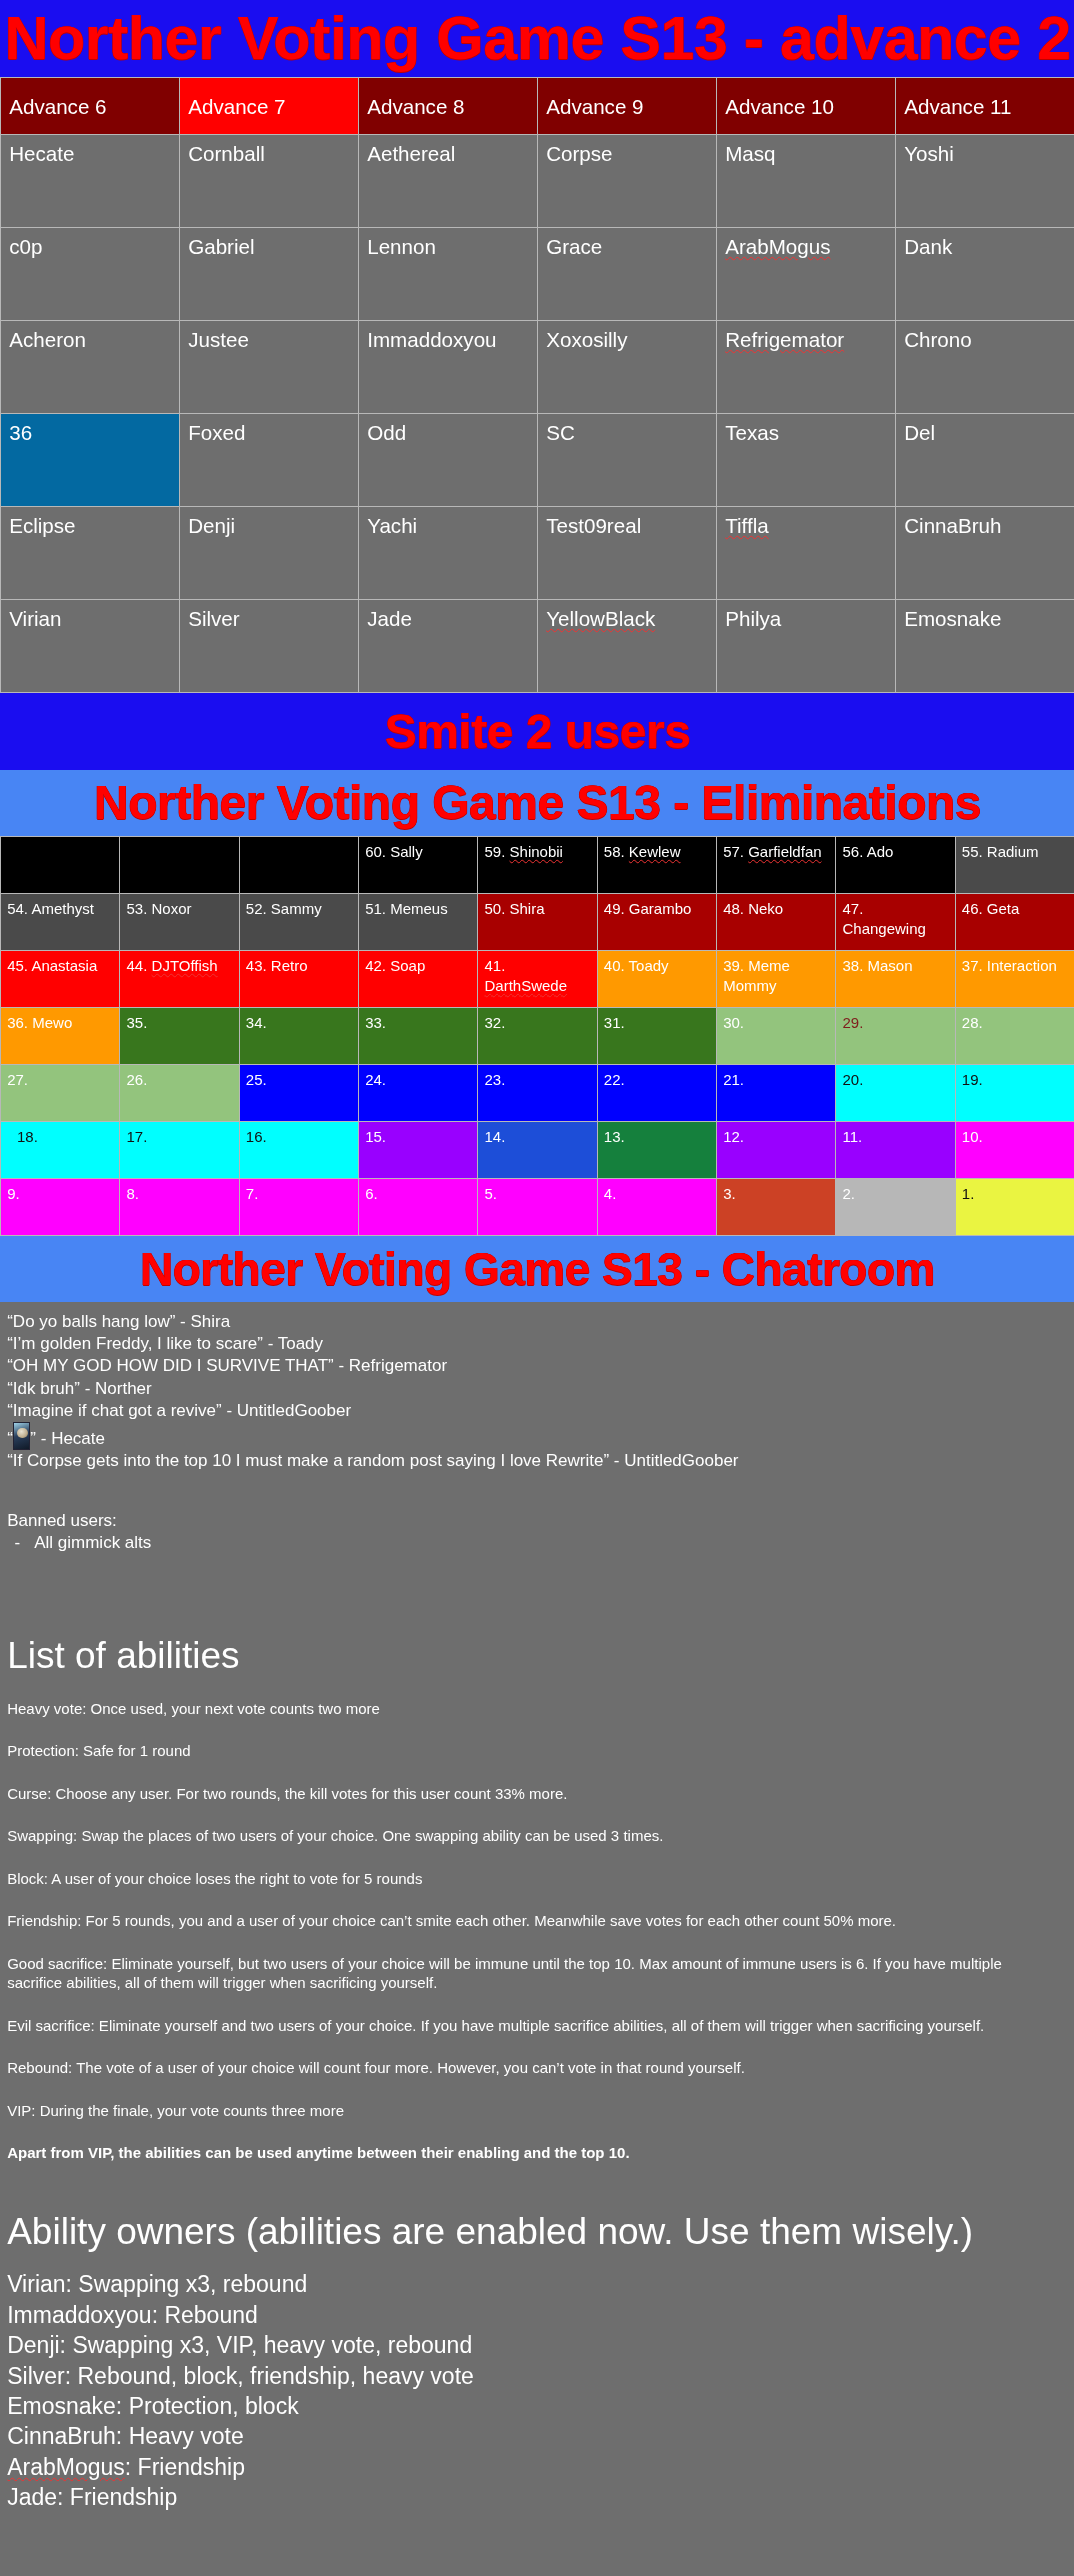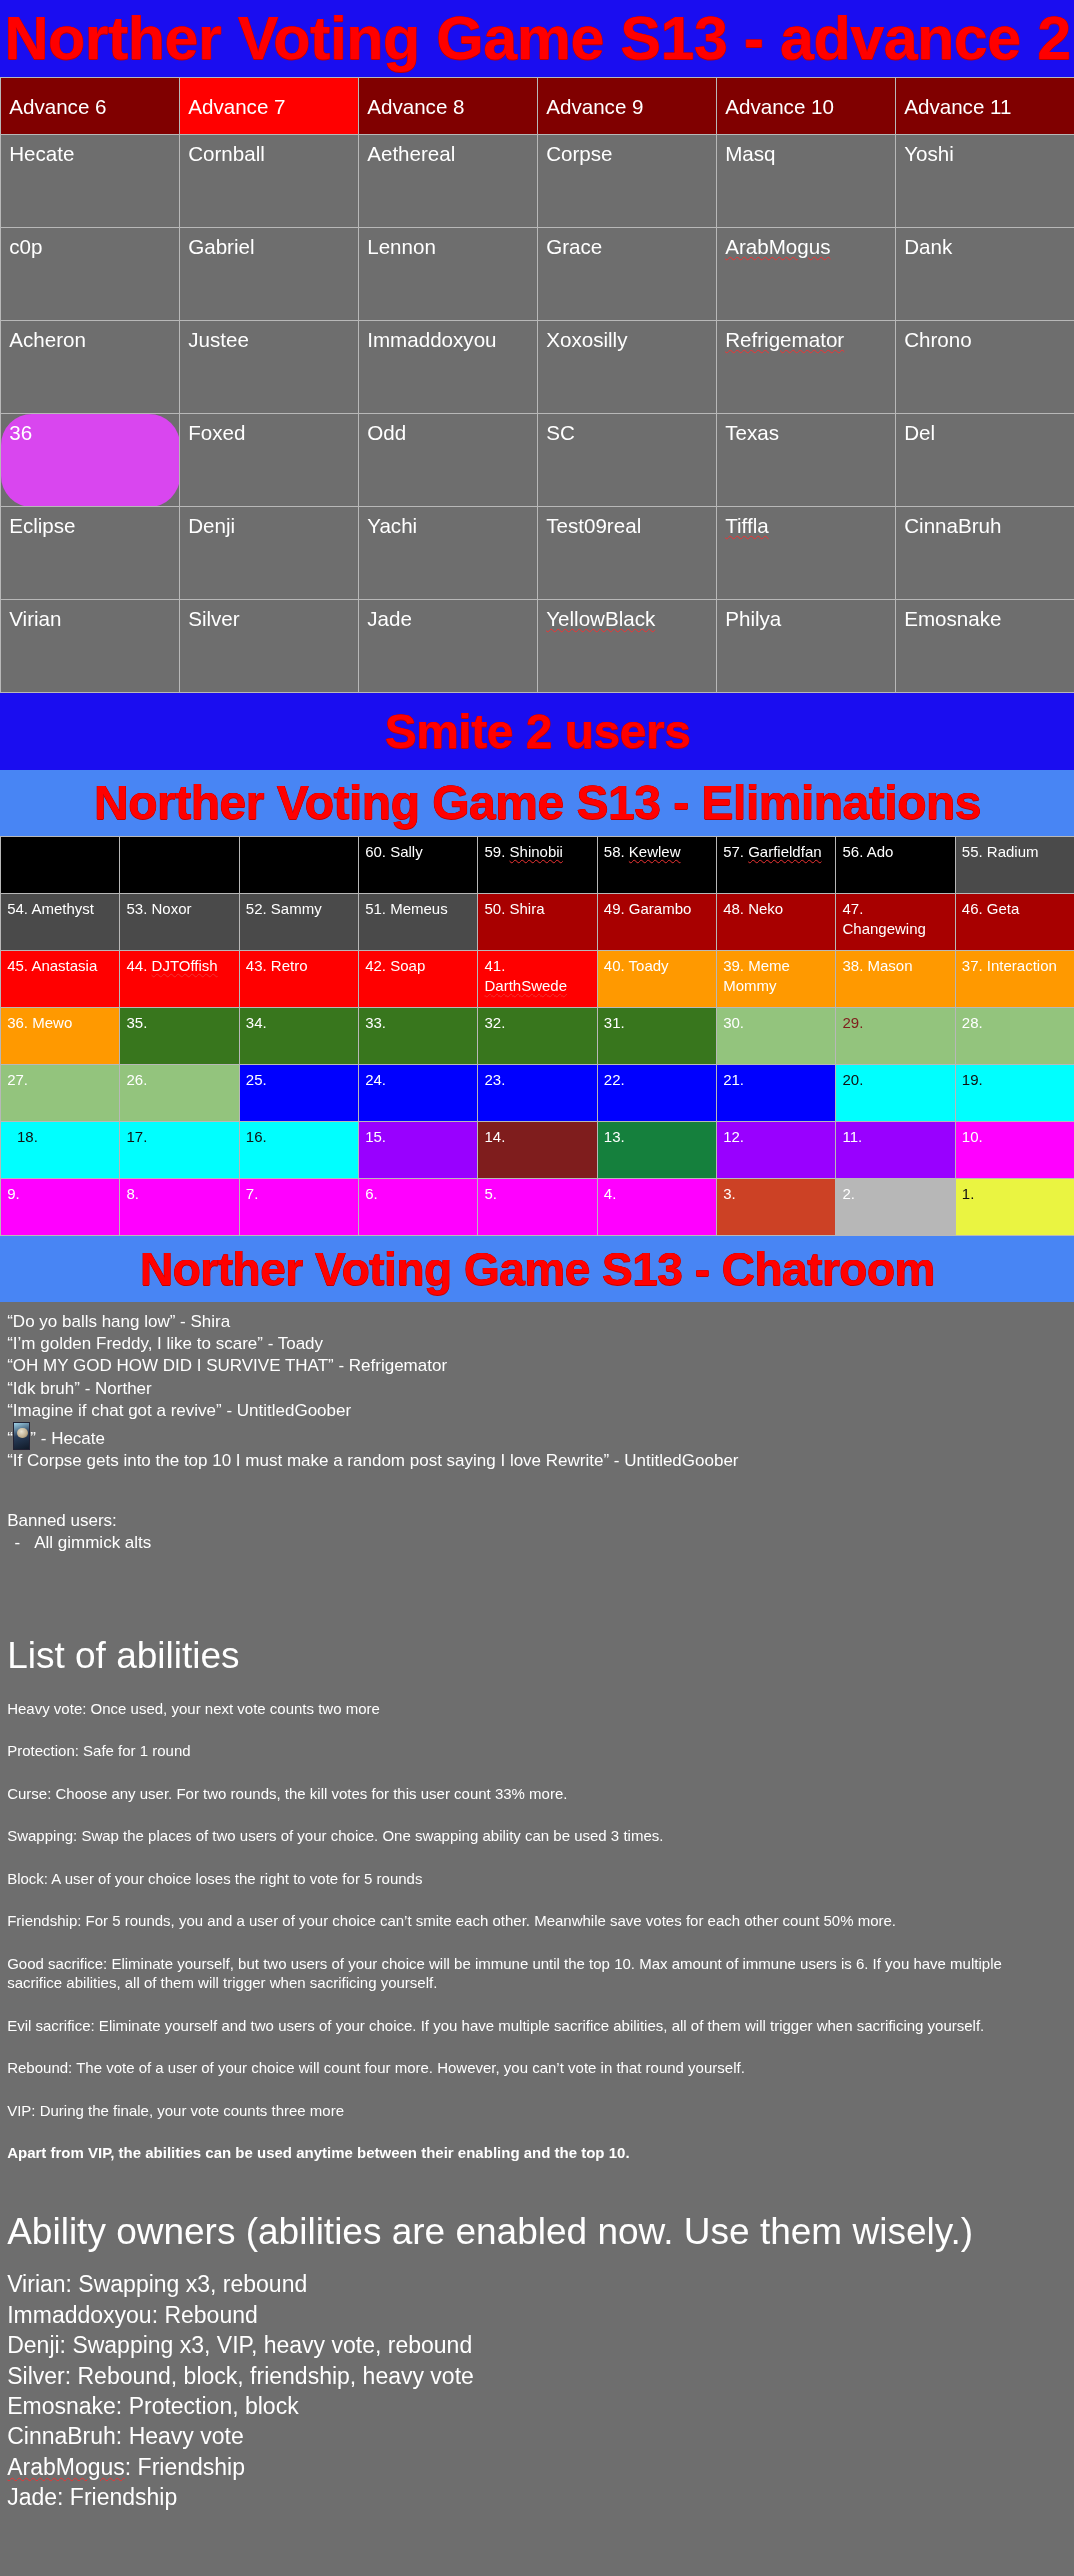--- a/index.html
+++ b/index.html
@@ -72,21 +72,21 @@
     background: #800000;
     height: 57px;
     vertical-align: middle;
     padding-top: 1px; padding-bottom: 0;
   }
   #advance-table td.hdr.current { background: #ff0000; }
   #advance-table td.cell {
     background: #6e6e6e;
     height: 93px;
   }
-  #advance-table td.cell.hot { background: #d946ef; border-radius: 31px; }
+  #advance-table td.cell.hot { background: #0369a1; }
 
   
   #elims-table { table-layout: fixed; width:100%; border-collapse: collapse; }
   #elims-table td {
     border: 1px solid #b8b8b8;
     vertical-align: top;
     padding: 5.2px 6.2px;
     font-size: 15px;
     line-height: 1.35;
     height: 57px;
@@ -285,21 +285,21 @@
         <td style="background: rgb(0, 0, 255); color: rgb(255, 255, 255);">22.</td>
         <td style="background: rgb(0, 0, 255); color: rgb(255, 255, 255);">21.</td>
         <td style="background: rgb(0, 255, 255); color: rgb(17, 17, 17);">20.</td>
         <td style="background: rgb(0, 255, 255); color: rgb(17, 17, 17);">19.</td>
       </tr>
       <tr>
         <td style="background: rgb(0, 255, 255); color: rgb(17, 17, 17); padding-left: 16px;">18.</td>
         <td style="background: rgb(0, 255, 255); color: rgb(17, 17, 17);">17.</td>
         <td style="background: rgb(0, 255, 255); color: rgb(17, 17, 17);">16.</td>
         <td style="background: rgb(153, 0, 255); color: rgb(255, 255, 255);">15.</td>
-        <td style="background: #7f1d1d; color: rgb(255, 255, 255);">14.</td>
+        <td style="background: #1d4ed8; color: rgb(255, 255, 255);">14.</td>
         <td style="background: #15803d; color: rgb(255, 255, 255);">13.</td>
         <td style="background: rgb(153, 0, 255); color: rgb(255, 255, 255);">12.</td>
         <td style="background: rgb(153, 0, 255); color: rgb(255, 255, 255);">11.</td>
         <td style="background: rgb(255, 0, 255); color: rgb(255, 255, 255);">10.</td>
       </tr>
       <tr>
         <td style="background: rgb(255, 0, 255); color: rgb(255, 255, 255);">9.</td>
         <td style="background: rgb(255, 0, 255); color: rgb(255, 255, 255);">8.</td>
         <td style="background: rgb(255, 0, 255); color: rgb(255, 255, 255);">7.</td>
         <td style="background: rgb(255, 0, 255); color: rgb(255, 255, 255);">6.</td>

